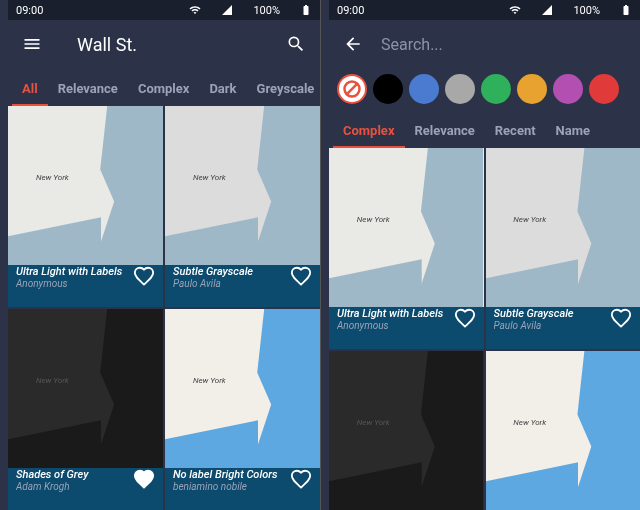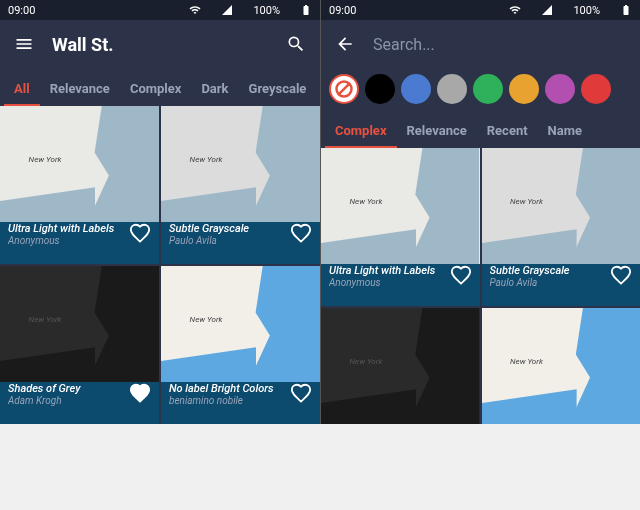--- a/index.html
+++ b/index.html
@@ -1,25 +1,25 @@
 <!DOCTYPE html>
 <html><head>
 <meta charset="utf-8">
 <style>
   * { margin: 0; padding: 0; box-sizing: border-box; font-family: -apple-system, Roboto, sans-serif; }
   body { background: #f0f0f0; display: flex; width: 640px; height: 510px; overflow: hidden; }
-  .screen { width: 320px; height: 424px; background: #2c3348; display: flex; flex-direction: column; position: relative; }
+  .screen { width: 320px; height: 510px; background: #2c3348; display: flex; flex-direction: column; position: relative; padding-left: 8px; }
   .screen + .screen { border-left: 1px solid #555; }
   .statusbar { height: 20px; background: #1a1f2e; color: #fff; display: flex; align-items: center; padding: 0 8px; font-size: 11px; }
   .statusbar .time { flex: 0 0 auto; }
   .statusbar .spacer { flex: 1; }
   .statusbar .icons { display: flex; align-items: center; gap: 20px; }
   .statusbar svg { width: 12px; height: 12px; fill: #fff; }
   .appbar { height: 48px; display: flex; align-items: center; padding: 0 8px; color: #fff; }
-  .appbar .title { font-size: 18px; font-weight: 700; margin-left: 12px; flex: 1; }
+  .appbar .title { font-size: 18px; font-weight: 400; margin-left: 29px; flex: 1; }
   .appbar .search-input { flex: 1; background: transparent; border: none; color: #fff; font-size: 16px; margin-left: 12px; outline: none; }
   .appbar .search-input::placeholder { color: #8a93a8; }
   .iconbtn { width: 32px; height: 32px; display: flex; align-items: center; justify-content: center; cursor: pointer; }
   .iconbtn svg { width: 20px; height: 20px; fill: #fff; }
   .tabs { display: flex; height: 38px; align-items: flex-end; padding: 0 4px; overflow: hidden; font-weight: bold; }
   .tab { padding: 8px 10px; font-size: 13px; color: #9aa3b8; cursor: pointer; border-bottom: 2px solid transparent; white-space: nowrap; }
   .tab.active { color: #e8513f; border-bottom-color: #e8513f; }
   .colorrow { display: flex; gap: 6px; padding: 6px 8px; align-items: center; }
   .swatch { width: 30px; height: 30px; border-radius: 50%; cursor: pointer; flex: 0 0 auto; }
   .swatch.none { background: #fff; border: 2px solid #e8513f; display: flex; align-items: center; justify-content: center; }

